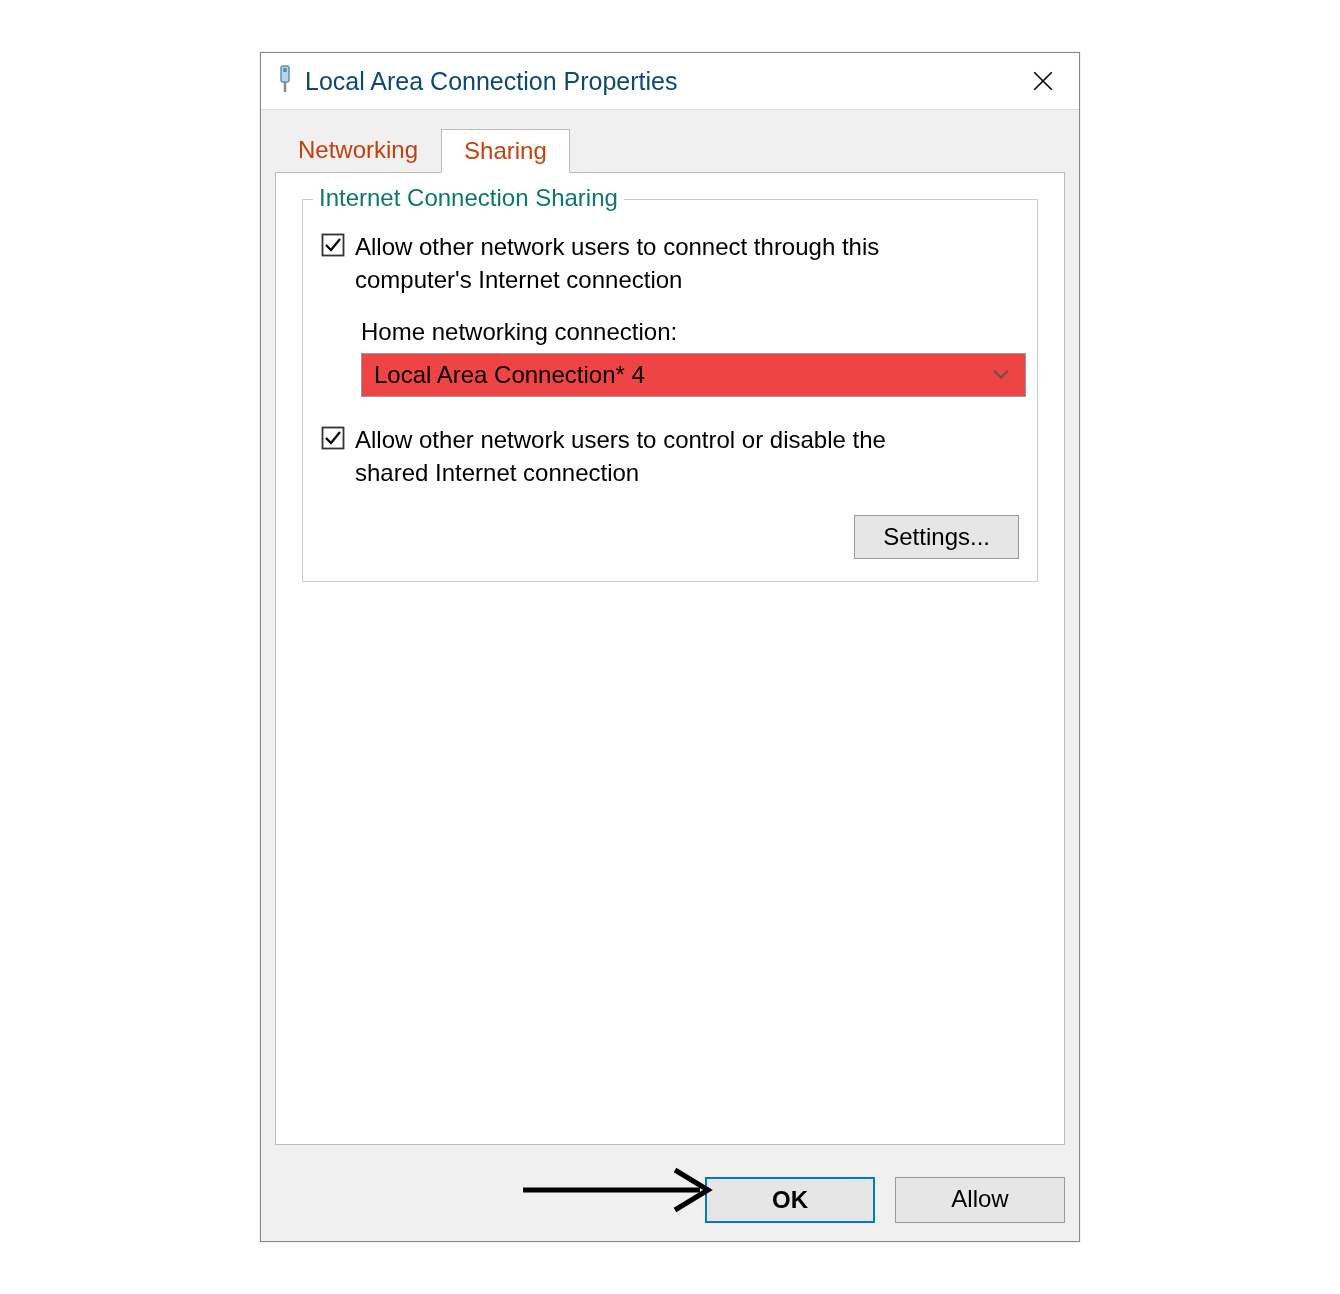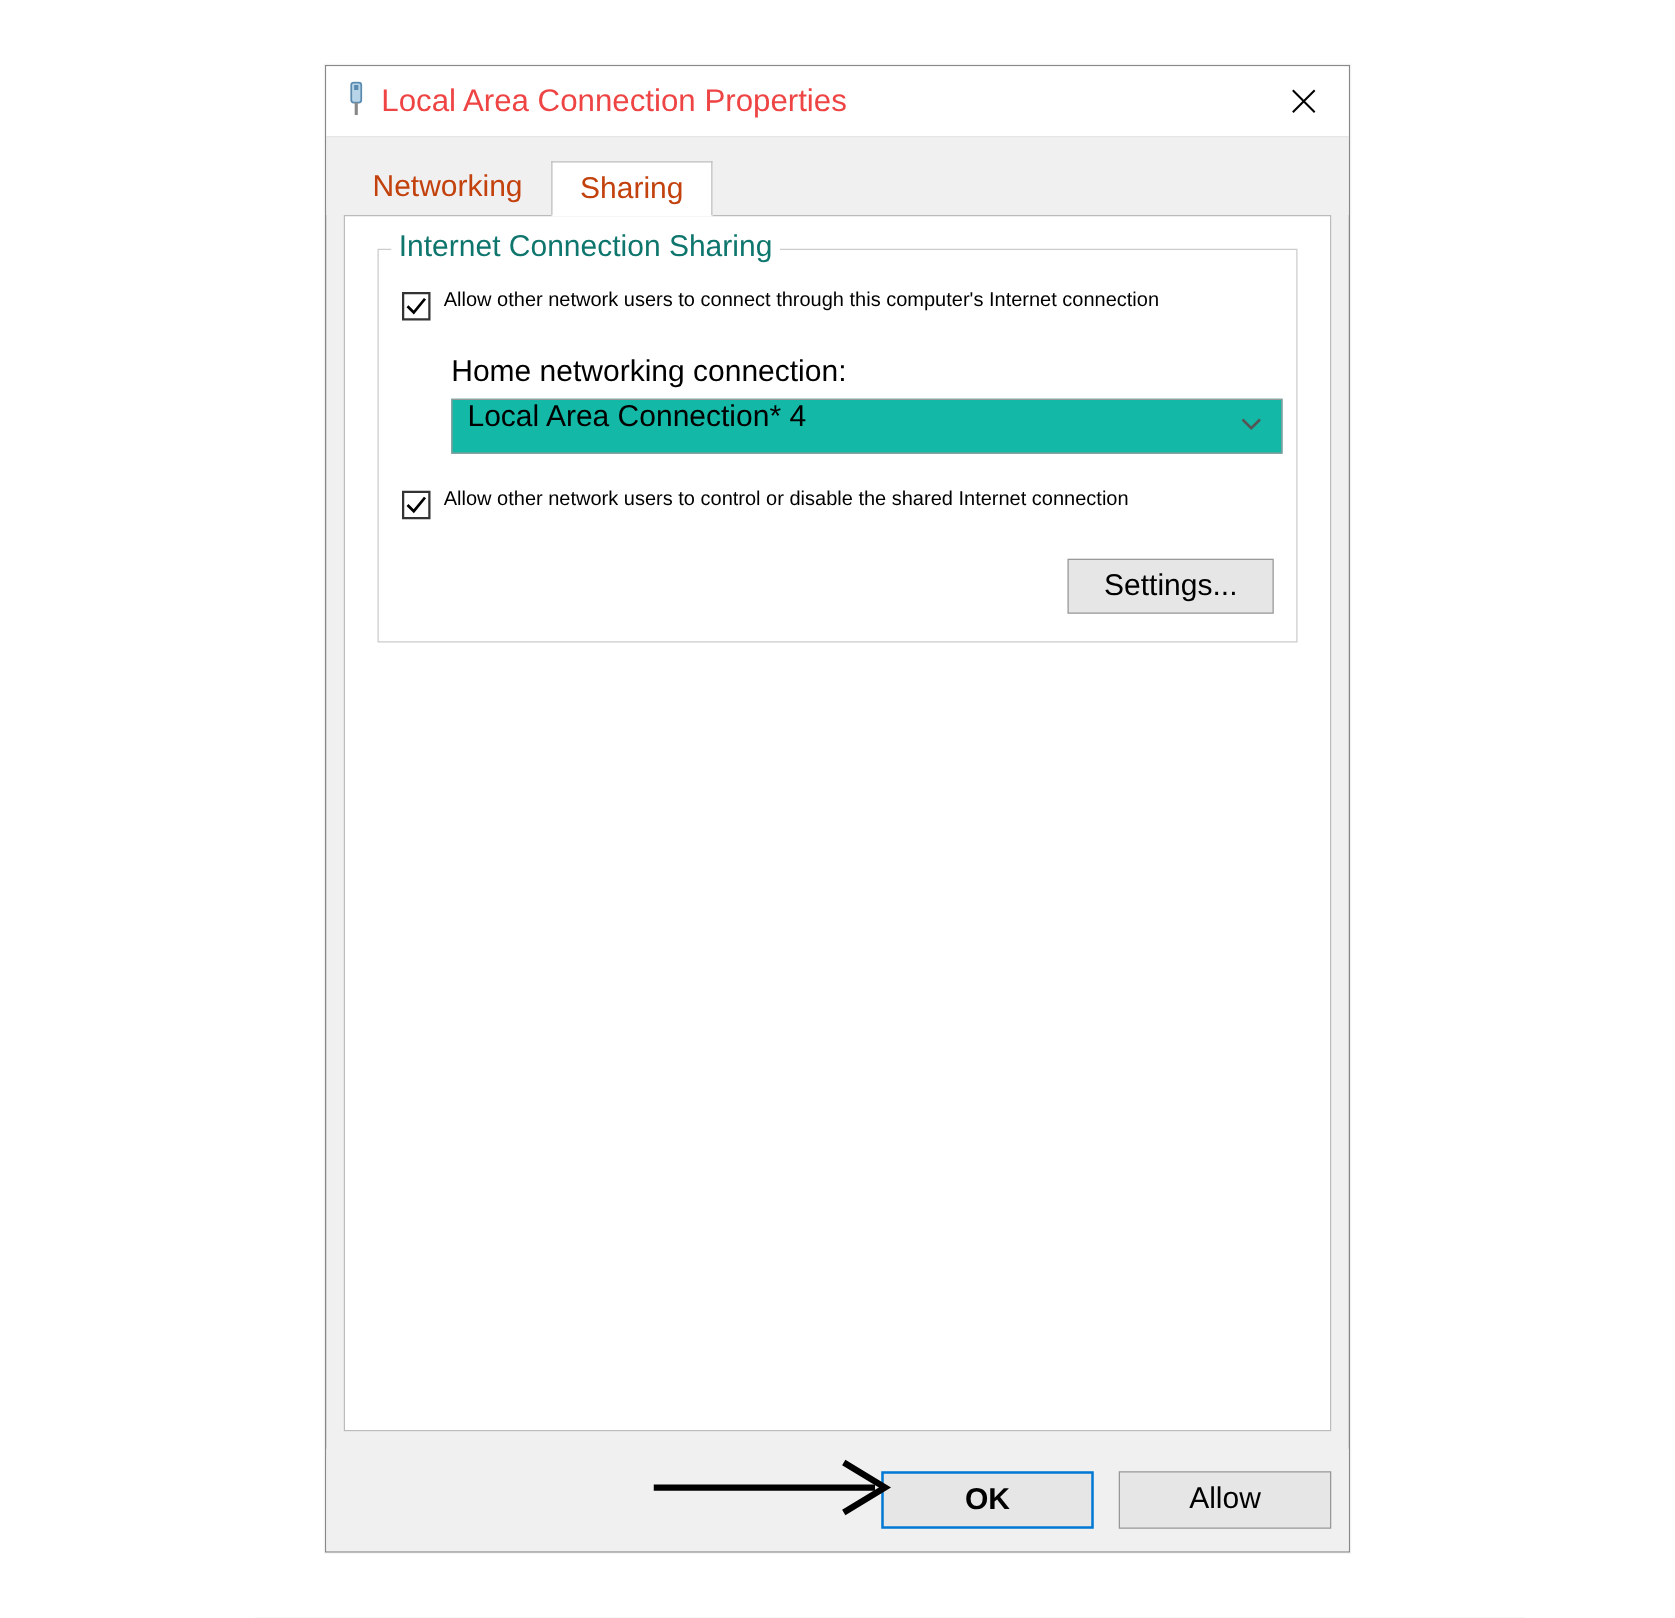--- a/index.html
+++ b/index.html
@@ -30,21 +30,21 @@
       align-items: center;
       padding: 10px 14px;
       background: #fff;
       border-bottom: 1px solid #ddd;
       gap: 10px;
     }
     .titlebar .icon { flex-shrink: 0; }
     .titlebar .title {
       flex: 1;
       font-size: 25px;
-      color: #ef4444;
+      color: #0c4a6e;
     }
     .titlebar .close {
       width: 44px;
       height: 36px;
       display: flex;
       align-items: center;
       justify-content: center;
       cursor: default;
     }
     .titlebar .close svg { width: 20px; height: 20px; }
@@ -100,40 +100,40 @@
       display: flex;
       align-items: flex-start;
       gap: 10px;
       margin-bottom: 22px;
     }
     .checkbox-row .box {
       flex-shrink: 0;
       margin-top: 3px;
     }
     .checkbox-row .label {
-      font-size: 16px;
+      font-size: 24px;
       color: #000;
       line-height: 1.38;
       max-width: 600px;
     }
     .sublabel {
       font-size: 24px;
       color: #000;
       margin-left: 40px;
       margin-bottom: 7px;
     }
     .dropdown {
       margin-left: 40px;
       margin-bottom: 26px;
       height: 44px;
       width: 665px;
-      background: #14b8a6;
+      background: #ef4444;
       border: 1px solid #999;
       display: flex;
-      align-items: flex-start;
+      align-items: center;
       padding: 0 12px;
       font-size: 24px;
       color: #000;
       position: relative;
       cursor: default;
     }
     .dropdown .arrow {
       position: absolute;
       right: 14px;
       top: 50%;

